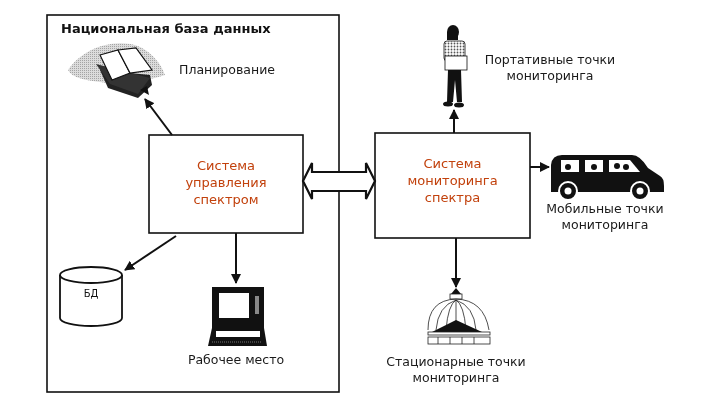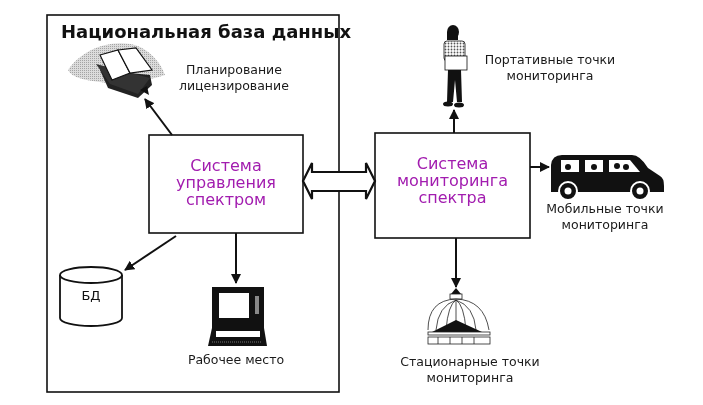--- a/index.html
+++ b/index.html
@@ -1,23 +1,23 @@
 <!DOCTYPE html>
 <html><head>
 <meta charset="utf-8">
 <style>
   html, body { margin: 0; padding: 0; background: #ffffff; }
   body { width: 703px; height: 405px; position: relative; overflow: hidden;
          font-family: "DejaVu Sans", "Liberation Sans", sans-serif; color: #111; }
   #canvas { position: absolute; left: 0; top: 0; }
   .lbl { position: absolute; font-size: 12.5px; line-height: 16px; color: #1a1a1a; text-align: center; white-space: nowrap; }
   .lbl-left { text-align: center; }
-  .frame-title { position: absolute; left: 61px; top: 21px; font-weight: bold; font-size: 18px; color: #111; }
-  .box-text { position: absolute; font-size: 16px; line-height: 17px; text-align: center; color: #a21caf; }
-  .db-text { position: absolute; left: 60px; top: 288px; width: 62px; text-align: center; font-size: 13px; }
+  .frame-title { position: absolute; left: 61px; top: 21px; font-weight: bold; font-size: 13px; color: #111; }
+  .box-text { position: absolute; font-size: 13px; line-height: 17px; text-align: center; color: #c2410c; }
+  .db-text { position: absolute; left: 60px; top: 288px; width: 62px; text-align: center; font-size: 10px; }
 </style>
 </head>
 <body>
 
 <svg id="canvas" width="703" height="405" viewBox="0 0 703 405">
   <defs>
     <marker id="ah" viewBox="0 0 10 10" refX="9" refY="5" markerWidth="5" markerHeight="5" orient="auto-start-reverse">
       <path d="M0,0 L10,5 L0,10 z" fill="#111"></path>
     </marker>
     <pattern id="dots" width="3" height="3" patternUnits="userSpaceOnUse">
@@ -126,33 +126,32 @@
 <div class="box-text" style="left:375px; top:155px; width:155px;">
   <div>Система</div>
   <div>мониторинга</div>
   <div>спектра</div>
 </div>
 
 <div class="db-text">БД</div>
 
 <div class="lbl lbl-left" style="left:179px; top:62px;">
   <div>Планирование</div>
-  <div>лицензирование</div>
 </div>
 
 <div class="lbl" style="left:176px; top:352px; width:120px;">
   <div>Рабочее место</div>
 </div>
 
 <div class="lbl" style="left:480px; top:52px; width:140px;">
   <div>Портативные точки</div>
   <div>мониторинга</div>
 </div>
 
 <div class="lbl" style="left:540px; top:201px; width:130px;">
   <div>Мобильные точки</div>
   <div>мониторинга</div>
 </div>
 
-<div class="lbl" style="left:400px; top:354px; width:140px;">
+<div class="lbl" style="left:386px; top:354px; width:140px;">
   <div>Стационарные точки</div>
   <div>мониторинга</div>
 </div>
 
 </body></html>

